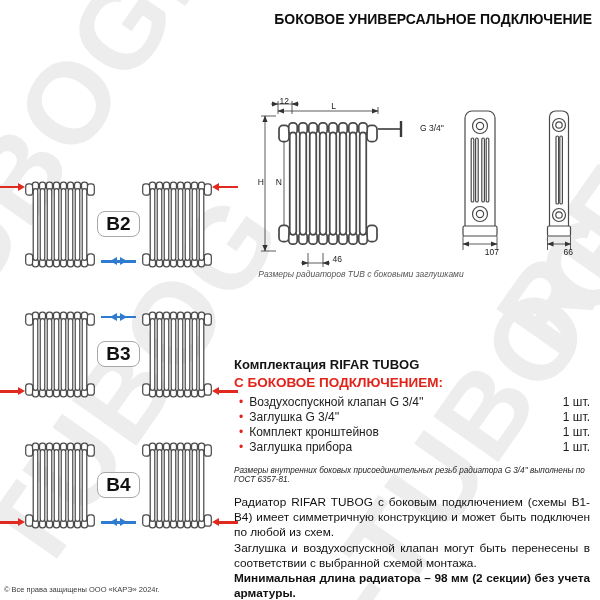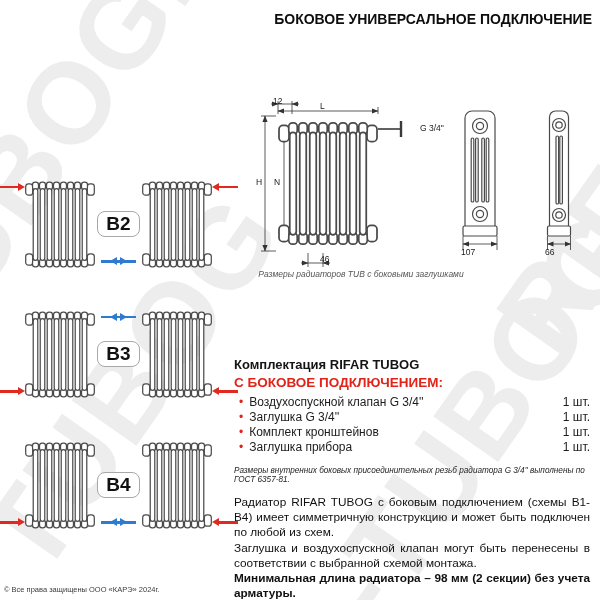--- a/index.html
+++ b/index.html
@@ -24,21 +24,21 @@
   .arrow::after{content:"";position:absolute;top:50%;transform:translateY(-50%);
                 width:0;height:0;border-top:4.5px solid transparent;border-bottom:4.5px solid transparent;}
   .dir-right::after{right:-6px;border-left:7px solid currentColor;}
   .dir-left::after{left:-6px;border-right:7px solid currentColor;}
   .red{color:var(--inlet-red,#e02a20);}
   .blue{color:var(--outlet-blue,#2e7bd0);}
   .pos-tl{top:7px;left:-26px;} .pos-tr{top:7px;right:-26px;}
   .pos-bl{bottom:7px;left:-26px;} .pos-br{bottom:7px;right:-26px;}
   
   .front-view{position:absolute;left:256px;top:96px;width:190px;height:176px;z-index:1;}
-  .dim{position:absolute;font-size:8.5px;color:#1a1a1a;z-index:2;text-align:left;}
+  .dim{position:absolute;font-size:8.5px;color:#1a1a1a;z-index:2;text-align:right;}
   .drawing-caption{position:absolute;left:246px;top:269px;width:230px;text-align:center;
                    font-size:8.5px;font-style:italic;color:#555;z-index:1;}
   .side-view{position:absolute;top:110px;height:158px;z-index:1;}
   .sv1{left:461px;width:38px;} .sv2{left:545px;width:28px;}
   .sv-dim{left:0;right:0;top:137px;}
   
   .info{position:absolute;left:234px;top:357px;width:356px;z-index:1;}
   .equip-h1{font-size:13px;font-weight:bold;color:#141414;}
   .equip-h2{font-size:13.5px;font-weight:bold;color:var(--accent-red,#e2231a);margin-top:3px;}
   .equip-list{list-style:none;margin:5px 0 12px;padding:0;}

